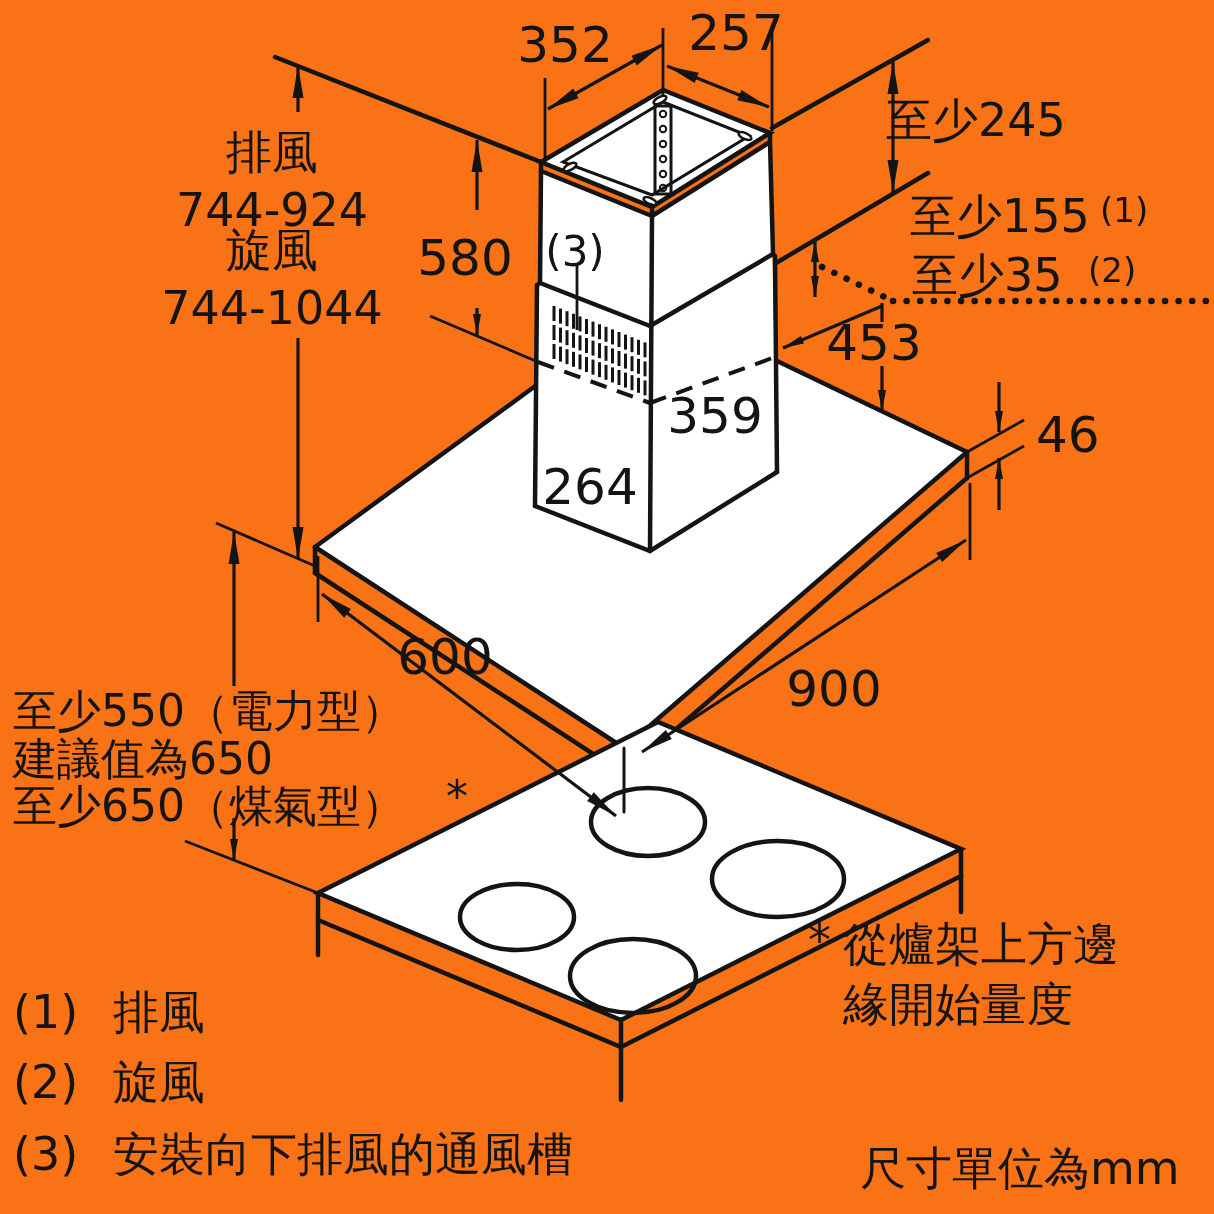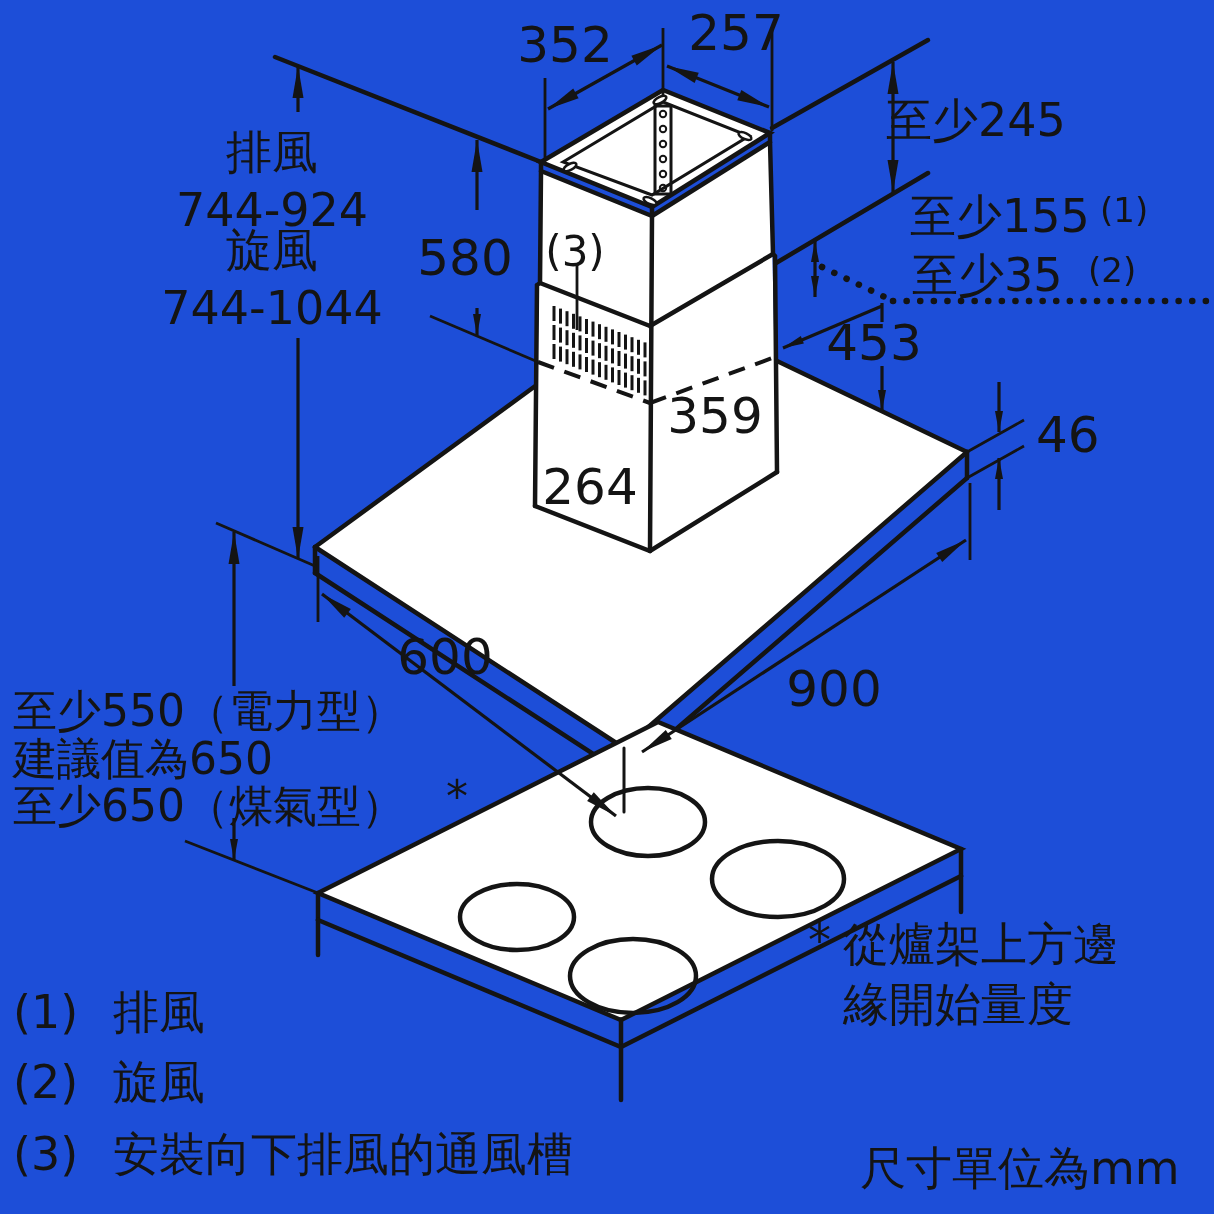--- a/index.html
+++ b/index.html
@@ -1,16 +1,16 @@
 <!DOCTYPE html>
 <html><head>
 <meta charset="utf-8">
 <style>
   html,body{margin:0;padding:0;background:#ffffff;}
-  .page{width:1214px;height:1214px;background:#1d4ed8;position:relative;overflow:hidden;}
+  .page{width:1214px;height:1214px;background:#f97316;position:relative;overflow:hidden;}
   svg{display:block;}
   .edge{stroke:#141414;stroke-width:4.5;fill:none;stroke-linecap:round;}
   .edge-thin{stroke:#141414;stroke-width:3;fill:none;stroke-linecap:round;}
   .facefill{fill:#ffffff;stroke:none;}
   .dim{stroke:#141414;stroke-width:3.2;fill:none;}
   .ext{stroke:#141414;stroke-width:2.8;fill:none;}
   .dashed{stroke:#141414;stroke-width:4;fill:none;stroke-dasharray:17 11;}
   .dotted{stroke:#141414;stroke-width:6.5;fill:none;stroke-dasharray:0.1 13.5;stroke-linecap:round;}
   .grille line{stroke:#141414;stroke-width:3;}
   .screw{fill:#ffffff;stroke:#141414;stroke-width:2.5;}

